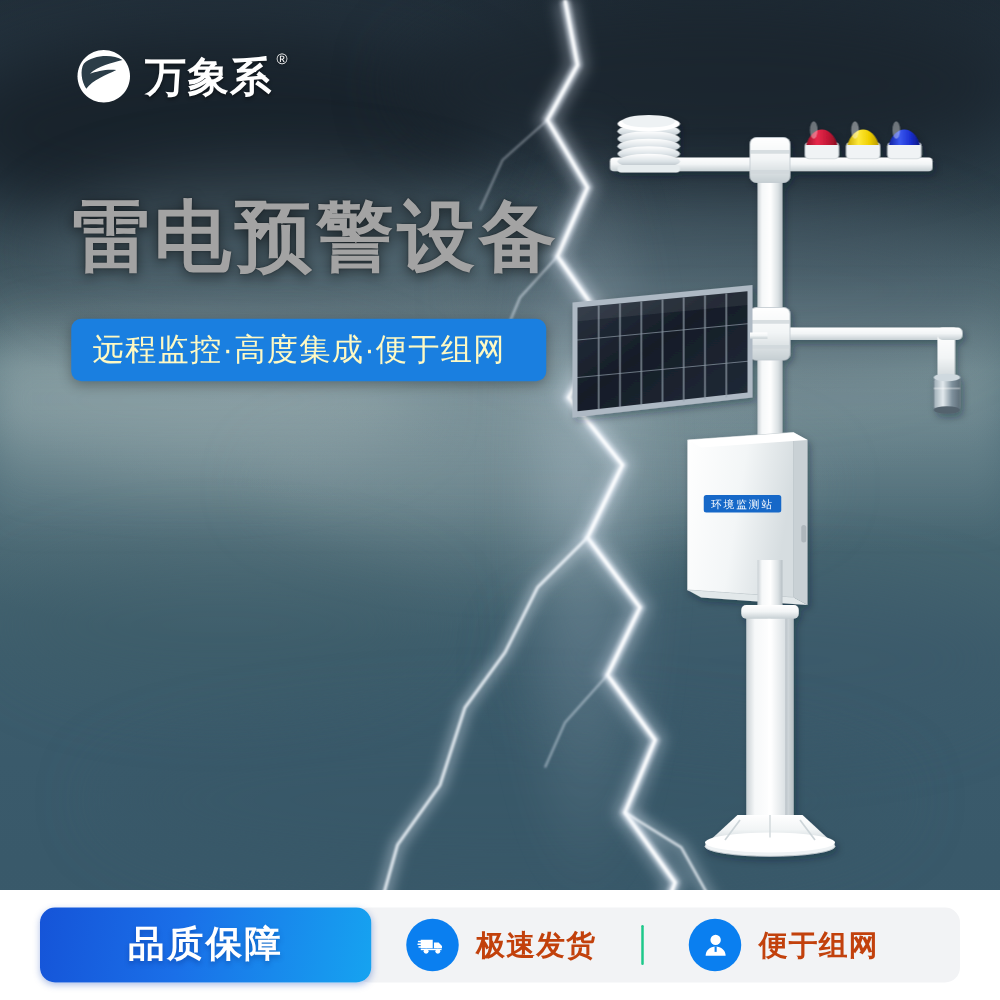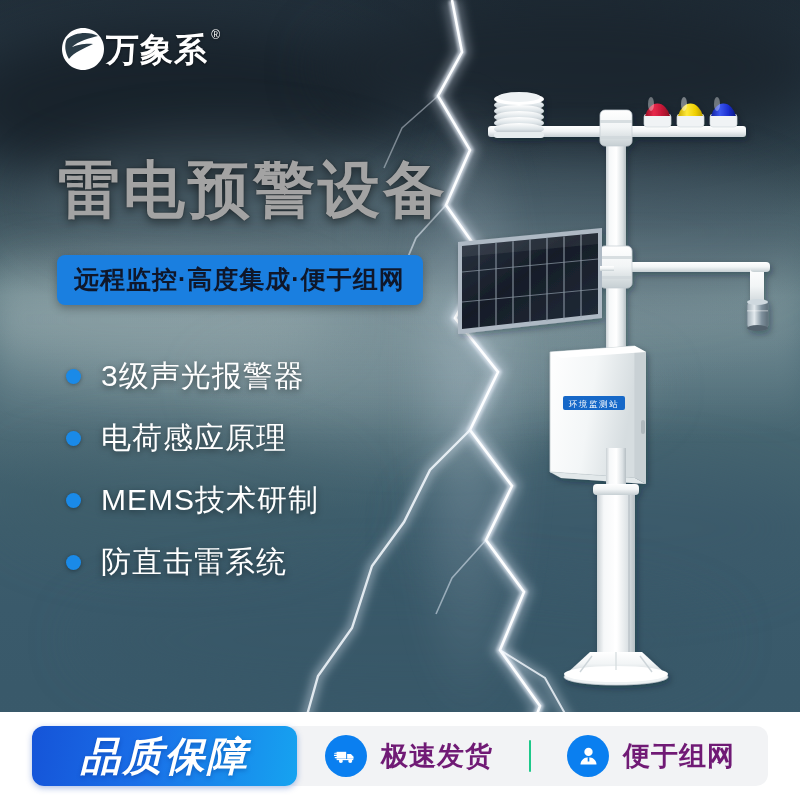--- a/index.html
+++ b/index.html
@@ -47,44 +47,44 @@
   
   .bolt-wrap{position:absolute;inset:0;}
   .bolt-glow{
     position:absolute;left:45%;top:0;width:26%;height:100%;
     background:radial-gradient(ellipse 42% 56% at 52% 50%, rgba(214,228,240,.30) 0%, rgba(214,228,240,0) 72%);
     filter:blur(18px);
   }
   .bolt-svg{position:absolute;inset:0;}
 
   
-  .logo{position:absolute;left:60px;top:26px;display:flex;align-items:center;}
+  .logo{position:absolute;left:60px;top:38px;display:flex;align-items:center;gap:10px;}
   .logo-mark{position:relative;width:46px;height:46px;}
   .logo-text{
     color:#fff;font-size:33px;font-weight:bold;letter-spacing:1px;
     line-height:1;position:relative;text-shadow:0 1px 3px rgba(0,0,0,.45);
   }
   .logo-r{
     position:absolute;top:-4px;right:-13px;font-size:12px;font-weight:normal;color:#fff;
   }
 
   
   .headline{
     position:absolute;left:58px;top:157px;
     color:#a3a3a3;font-size:62px;font-weight:bold;letter-spacing:3px;
     line-height:1.05;
     text-shadow:0 3px 10px rgba(0,0,0,.55), 0 0 2px rgba(0,0,0,.4);
   }
 
   
   .subbar{
     position:absolute;left:57px;top:255px;
-    padding:8px 18px 9px 17px;border-radius:8px;
+    padding:8px 32px 9px 17px;border-radius:8px;
     background:#1a7fe0;
-    color:#0f172a;font-size:25px;font-weight:bold;letter-spacing:1px;
+    color:#fef9c3;font-size:25px;font-weight:normal;letter-spacing:1px;
     box-shadow:0 3px 10px rgba(0,0,0,.30);
     white-space:nowrap;
   }
 
   
   .features{position:absolute;left:66px;top:345px;}
   .feature{display:flex;align-items:center;height:62px;}
   .dot{
     width:15px;height:15px;border-radius:50%;
     background:#1a8ae8;margin-right:20px;flex:0 0 auto;
@@ -108,34 +108,33 @@
     display:flex;align-items:stretch;
   }
   .trust-pill{
     flex:0 0 auto;width:265px;border-radius:12px;
     background:linear-gradient(100deg,#1554d8 0%,#1a6fe8 42%,#16a3f0 100%);
     display:flex;align-items:center;justify-content:center;
     box-shadow:0 2px 6px rgba(20,70,180,.35);
     position:relative;z-index:2;
   }
   .trust-pill-label{
-    color:#ffffff;font-size:40px;font-weight:bold;letter-spacing:2px;
+    color:#ffffff;font-size:29px;font-weight:bold;letter-spacing:2px;
     text-shadow:0 2px 4px rgba(0,40,120,.35);
-    font-style:italic;
   }
   .trust-rest{
     flex:1 1 auto;margin-left:-14px;border-radius:12px;background:#f2f3f5;
     display:flex;align-items:center;padding-left:42px;gap:0;
   }
   .trust-item{display:flex;align-items:center;gap:14px;}
   .trust-icon{
     width:42px;height:42px;border-radius:50%;background:#0a7ff0;
     display:flex;align-items:center;justify-content:center;flex:0 0 auto;
   }
-  .trust-label{color:#701a75;font-size:27px;font-weight:bold;letter-spacing:1px;}
+  .trust-label{color:#c2410c;font-size:23px;font-weight:bold;letter-spacing:1px;}
   .trust-div{
     width:2px;height:32px;background:#1ec88a;margin:0 36px;flex:0 0 auto;border-radius:2px;
   }
 </style>
 </head>
 <body>
 
 <div class="poster">
 
   <div class="sky">
@@ -366,38 +365,20 @@
         <path d="M39,14 C42,20 42,31 36,37 C29,43 16,43 9,38 C18,39 29,37 35,30 C30,31 22,32 17,30 C26,27 35,22 39,14 Z" fill="#ffffff"></path>
       </svg>
     </div>
     <div class="logo-text">万象系<span class="logo-r">®</span></div>
   </div>
 
   <div class="headline">雷电预警设备</div>
 
   <div class="subbar">远程监控·高度集成·便于组网</div>
 
-  <div class="features">
-    <div class="feature">
-      <span class="dot"></span>
-      <span class="feature-label">3级声光报警器</span>
-    </div>
-    <div class="feature">
-      <span class="dot"></span>
-      <span class="feature-label">电荷感应原理</span>
-    </div>
-    <div class="feature">
-      <span class="dot"></span>
-      <span class="feature-label">MEMS技术研制</span>
-    </div>
-    <div class="feature">
-      <span class="dot"></span>
-      <span class="feature-label">防直击雷系统</span>
-    </div>
-  </div>
 
   <div class="trustbar">
     <div class="trust-inner">
       <div class="trust-rest" style="margin-left:251px;">
         <div class="trust-item">
           <span class="trust-icon">
             <svg viewBox="0 0 24 24" width="25" height="25" fill="#ffffff">
               <path d="M2.5,7.5 h9.2 v6.6 h-9.2 z"></path>
               <path d="M12.6,9.6 h3.6 l2.6,2.7 v1.8 h-6.2 z"></path>
               <circle cx="6.6" cy="16.3" r="1.9"></circle>

